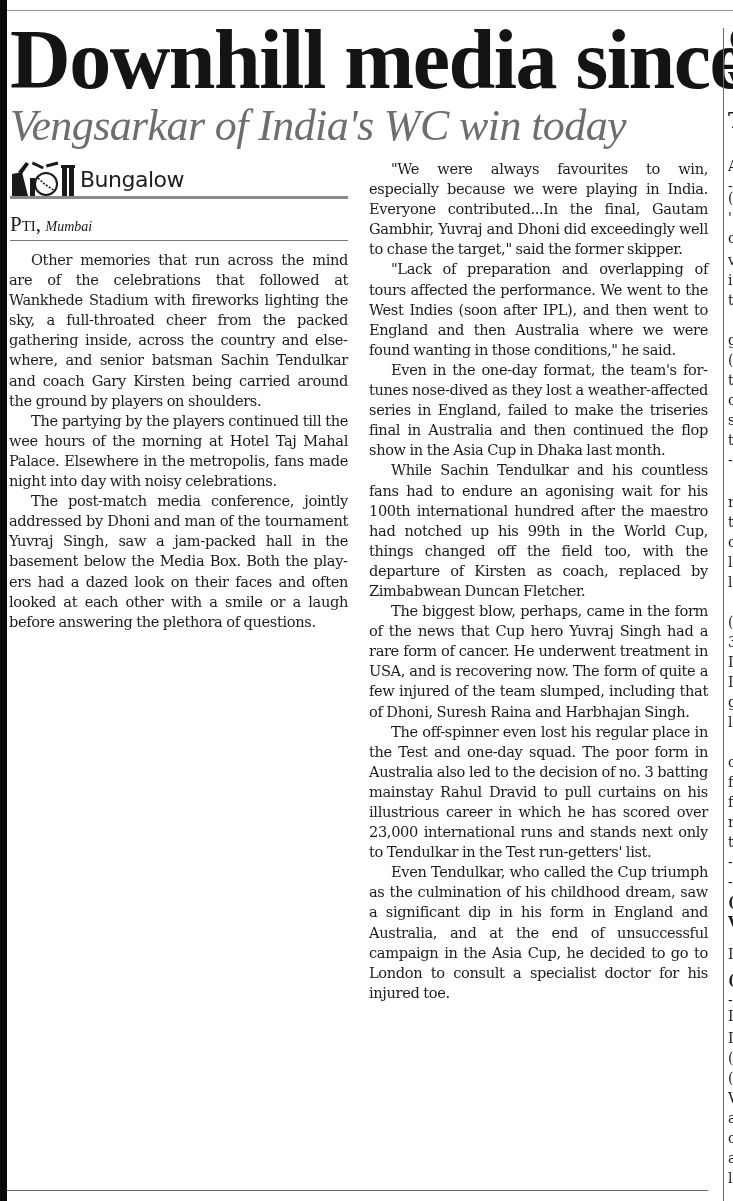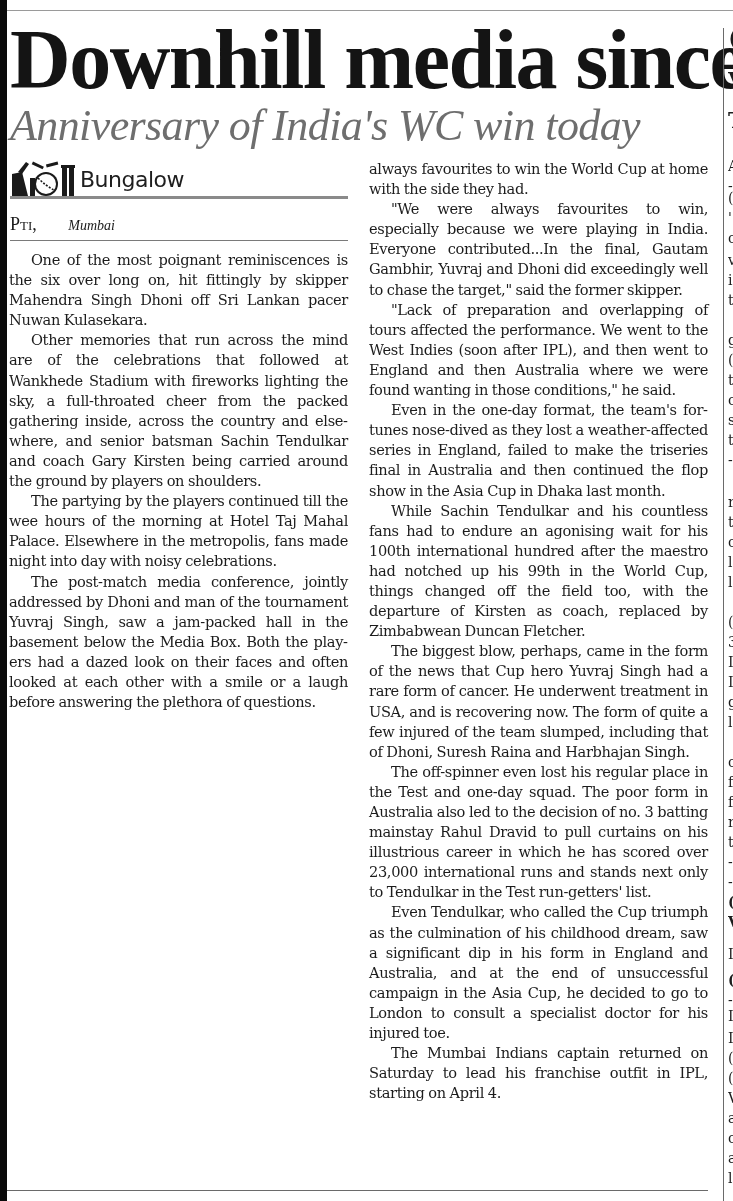--- a/index.html
+++ b/index.html
@@ -27,22 +27,22 @@
     position: absolute; left: 10px; top: 160px; width: 338px; height: 40px;
   }
   .kicker-icon { position: absolute; left: 0; top: 0; width: 66px; height: 36px; }
   .kicker-label {
     position: absolute; left: 70px; top: 6px;
     font-family: "DejaVu Sans", sans-serif; font-size: 22px; line-height: 28px; color: #1e1e1e;
     letter-spacing: -0.5px;
   }
   .kicker-rule { position: absolute; left: 0; top: 36px; width: 338px; height: 3px; background: #8a8a8a; }
   .byline { position: absolute; left: 10px; top: 214px; font-size: 14px; line-height: 20px; color: #1a1a1a; }
-  .byline .agency { font-variant: small-caps; font-family: "Liberation Serif", serif; font-size: 18px; }
-  .byline .place { font-style: italic; font-family: "Liberation Serif", serif; font-size: 14px; margin-left: 27px; }
+  .byline .agency { font-variant: small-caps; font-family: "Liberation Serif", serif; font-size: 21px; }
+  .byline .place { font-style: italic; font-family: "Liberation Serif", serif; font-size: 14px; }
   .byline-rule { position: absolute; left: 10px; top: 240px; width: 338px; height: 1px; background: #7a7a7a; }
   .col {
     position: absolute; width: 339px;
     font-family: "DejaVu Serif", serif; font-size: 14.6px; line-height: 20.1px;
     text-align: justify; color: #1c1c1c; letter-spacing: -0.35px; word-spacing: -0.5px;
   }
   .col p { margin: 0; text-indent: 22px; hyphens: manual; }
   .col p.noindent { text-indent: 0; }
   .col-1 { left: 9px; top: 250px; }
   .col-2 { left: 369px; top: 159px; }
@@ -53,21 +53,21 @@
   }
   .adjacent .frag { position: absolute; left: 0; white-space: nowrap; }
 </style>
 </head>
 <body>
 
 <div class="left-bar"></div>
 <div class="top-rule"></div>
 
 <h1 class="headline" style="margin:0;">Downhill media since</h1>
-<h2 class="subhead" style="margin:0;font-weight:normal;">Anniversary of India's WC win today</h2>
+<h2 class="subhead" style="margin:0;font-weight:normal;">Vengsarkar of India's WC win today</h2>
 
 <div class="vrule-right"></div>
 
 <div class="kicker">
   <svg class="kicker-icon" viewBox="0 0 66 36">
 
     <rect x="52" y="8" width="5" height="28" fill="#1a1a1a"></rect>
     <rect x="59" y="8" width="5" height="28" fill="#1a1a1a"></rect>
     <rect x="51" y="5" width="14" height="3" fill="#1a1a1a"></rect>
 
@@ -87,36 +87,33 @@
   <div class="kicker-rule"></div>
 </div>
 
 <div class="byline">
   <span class="agency">Pti,</span>
   <span class="place">Mumbai</span>
 </div>
 <div class="byline-rule"></div>
 
 <div class="col col-1">
-  <p>One of the most poignant reminiscences is the six over long on, hit fittingly by skipper Mahendra Singh Dhoni off Sri Lankan pacer Nuwan Kulasekara.</p>
   <p>Other memories that run across the mind are of the celebrations that followed at Wankhede Stadium with fireworks lighting the sky, a full-throated cheer from the packed gathering inside, across the country and else­where, and senior batsman Sachin Tendulkar and coach Gary Kirsten being carried around the ground by players on shoulders.</p>
   <p>The partying by the players continued till the wee hours of the morning at Hotel Taj Mahal Palace. Elsewhere in the metropolis, fans made night into day with noisy celebrations.</p>
   <p>The post-match media conference, jointly addressed by Dhoni and man of the tourna­ment Yuvraj Singh, saw a jam-packed hall in the basement below the Media Box. Both the play­ers had a dazed look on their faces and often looked at each other with a smile or a laugh before answering the plethora of questions.</p>
 </div>
 
 <div class="col col-2">
-  <p class="noindent">always favourites to win the World Cup at home with the side they had.</p>
   <p>"We were always favourites to win, especially because we were playing in India. Everyone contributed...In the final, Gautam Gambhir, Yuvraj and Dhoni did exceedingly well to chase the target," said the former skipper.</p>
   <p>"Lack of preparation and overlapping of tours affected the performance. We went to the West Indies (soon after IPL), and then went to England and then Australia where we were found wanting in those conditions," he said.</p>
   <p>Even in the one-day format, the team's for­tunes nose-dived as they lost a weather-affected series in England, failed to make the triseries final in Australia and then continued the flop show in the Asia Cup in Dhaka last month.</p>
   <p>While Sachin Tendulkar and his countless fans had to endure an agonising wait for his 100th international hundred after the maestro had notched up his 99th in the World Cup, things changed off the field too, with the departure of Kirsten as coach, replaced by Zimbabwean Duncan Fletcher.</p>
   <p>The biggest blow, perhaps, came in the form of the news that Cup hero Yuvraj Singh had a rare form of cancer. He underwent treat­ment in USA, and is recovering now. The form of quite a few injured of the team slumped, including that of Dhoni, Suresh Raina and Harbhajan Singh.</p>
   <p>The off-spinner even lost his regular place in the Test and one-day squad. The poor form in Australia also led to the decision of no. 3 batting mainstay Rahul Dravid to pull curtains on his illustrious career in which he has scored over 23,000 international runs and stands next only to Tendulkar in the Test run-getters' list.</p>
   <p>Even Tendulkar, who called the Cup tri­umph as the culmination of his childhood dream, saw a significant dip in his form in England and Australia, and at the end of unsuccessful campaign in the Asia Cup, he decided to go to London to consult a specialist doctor for his injured toe.</p>
-  <p>The Mumbai Indians captain returned on Saturday to lead his franchise outfit in IPL, starting on April 4.</p>
 </div>
 
 <div class="bottom-rule"></div>
 
 <div class="adjacent" id="adjacent">
     <span class="frag" style="top: 0px; font-weight: bold; font-size: 26px;">(</span>
     <span class="frag" style="top: 42px; font-weight: bold; font-size: 22px;">V</span>
     <span class="frag" style="top: 82px; font-weight: bold; font-size: 22px;">T</span>
     <span class="frag" style="top: 128px;">A</span>
     <span class="frag" style="top: 148px;">-</span>

